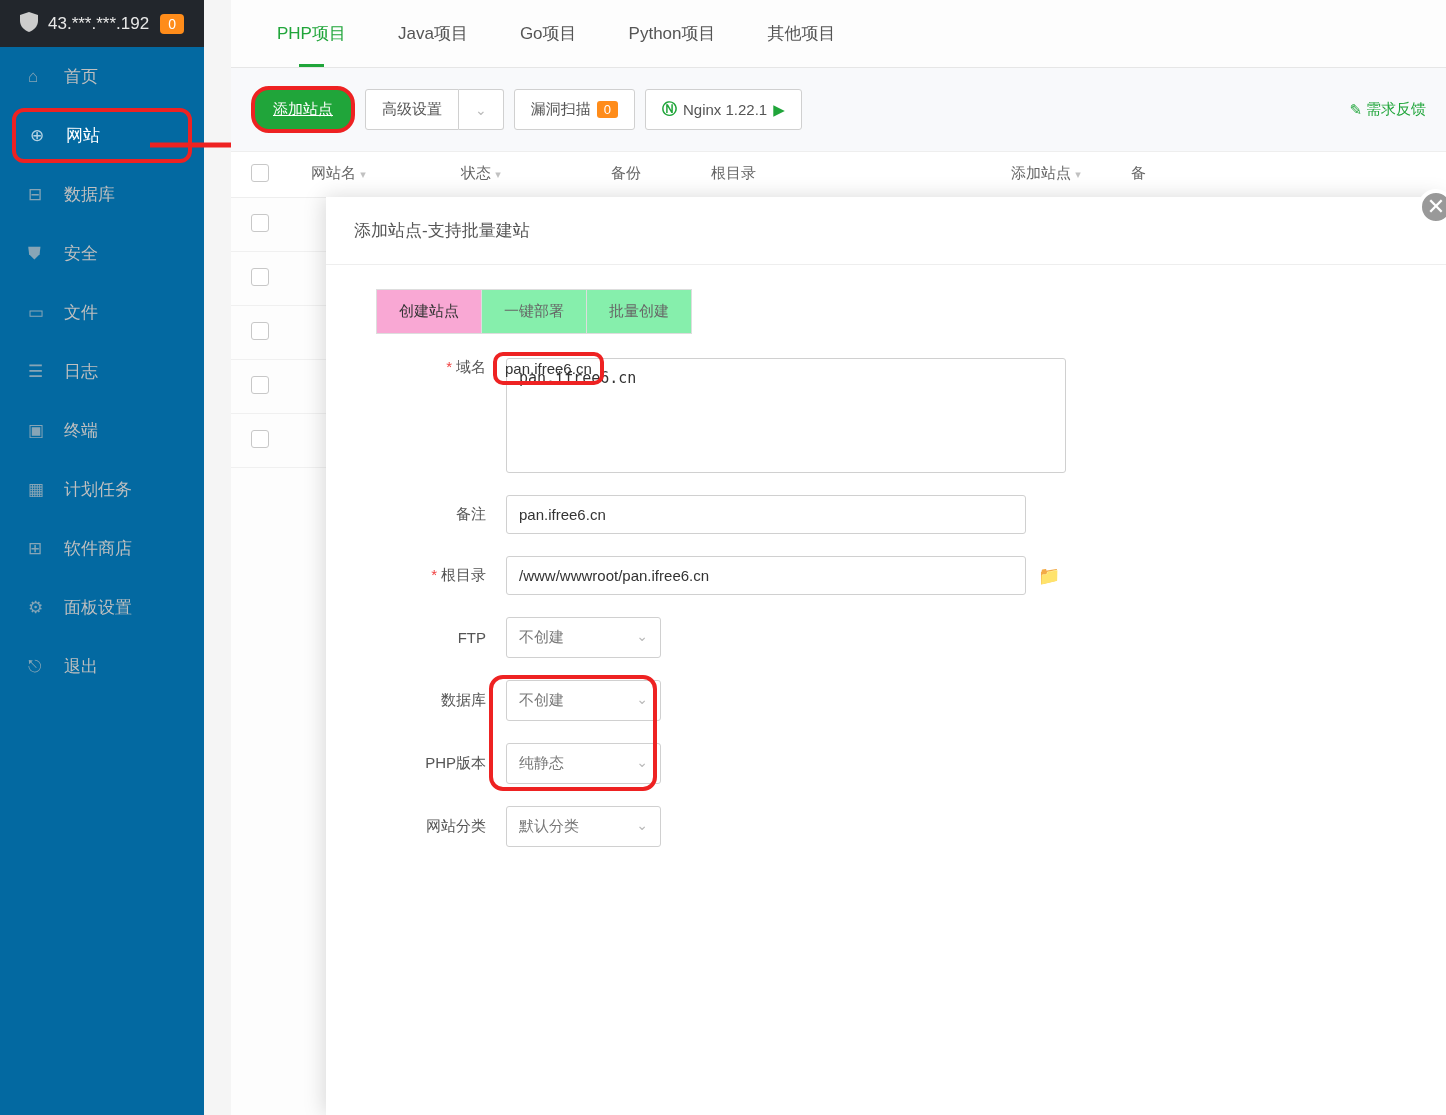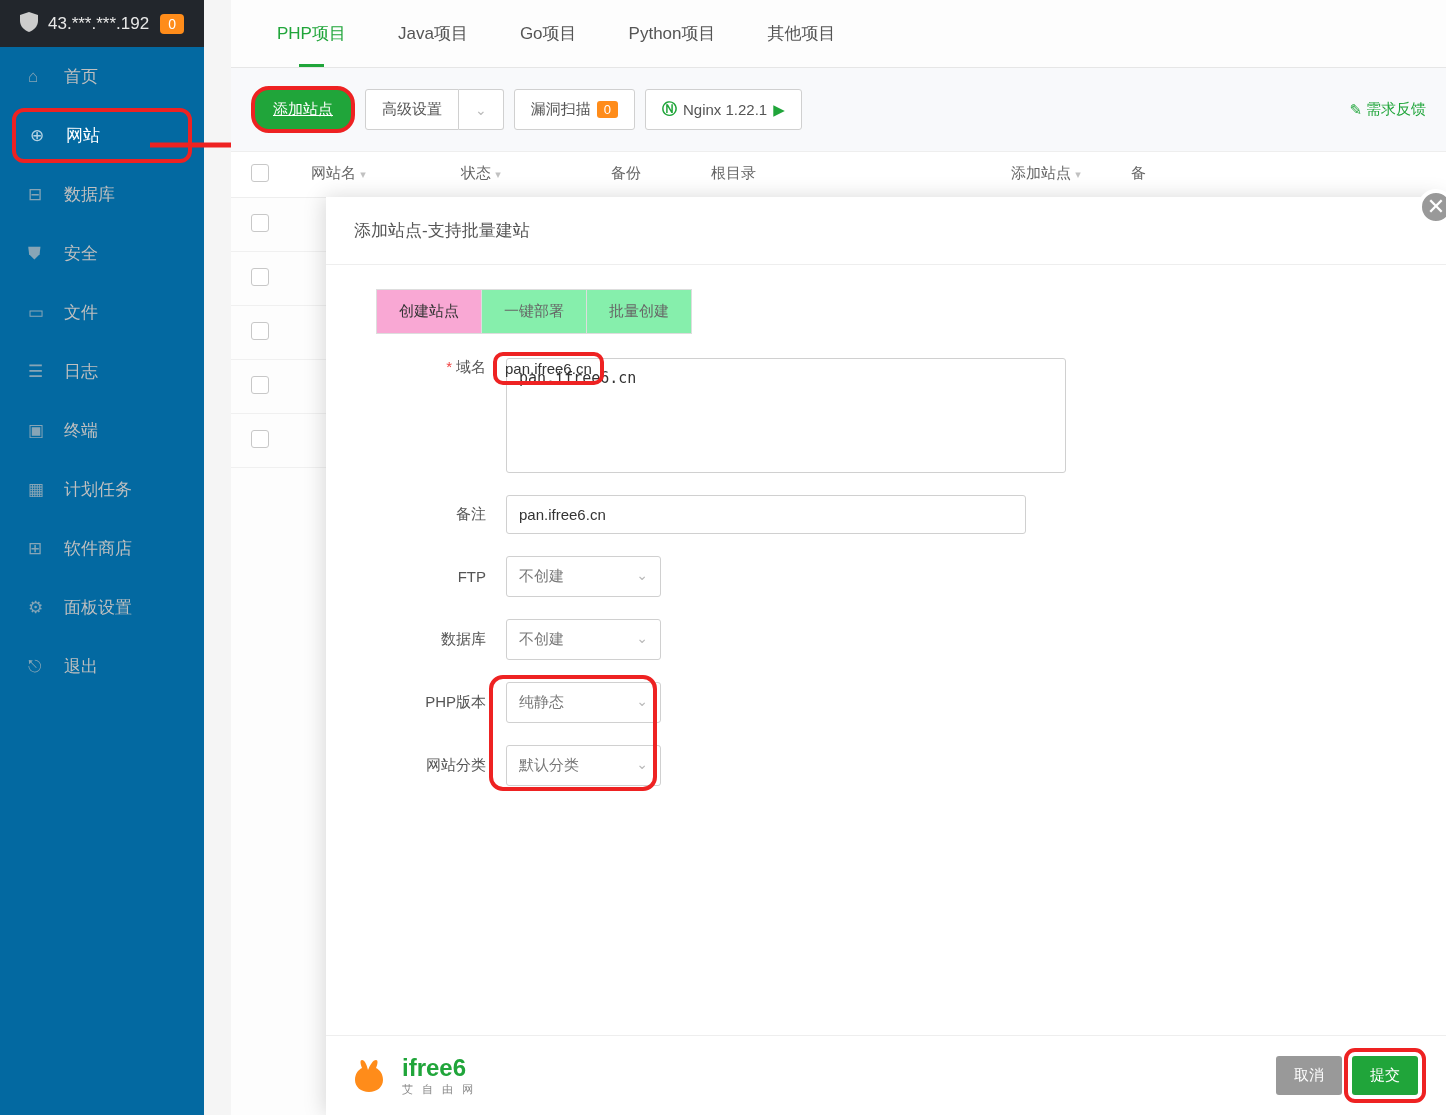--- a/index.html
+++ b/index.html
@@ -209,20 +209,25 @@
   <div class="form">
     <div class="form-row top-align">
       <div class="form-label"><span class="req">*</span><span>域名</span></div>
       <textarea class="form-textarea" style="">pan.ifree6.cn</textarea>
     </div>
     <div class="form-row">
       <div class="form-label"><span>备注</span></div>
       <input class="form-input" value="pan.ifree6.cn" style="">
     </div>
     <div class="form-row">
+      <div class="form-label"><span class="req">*</span><span>根目录</span></div>
+      <input class="form-input" value="/www/wwwroot/pan.ifree6.cn" style="">
+      <span class="folder-icon">📁</span>
+    </div>
+    <div class="form-row">
       <div class="form-label"><span>FTP</span></div>
       <div class="form-select">
           <span>不创建</span>
           <span class="chev">⌄</span>
         </div>
     </div>
     <div class="form-row">
       <div class="form-label"><span>数据库</span></div>
       <div class="form-select">
           <span>不创建</span>
@@ -238,31 +243,16 @@
     </div>
     <div class="form-row">
       <div class="form-label"><span>网站分类</span></div>
       <div class="form-select">
           <span>默认分类</span>
           <span class="chev">⌄</span>
         </div>
     </div>
   </div>
 
-  <div class="modal-footer">
-    <div class="logo">
-      <svg width="40" height="36">
-          <path fill="#ff8c1a" d="M8 2c3 0 5 6 6 10 2-5 5-10 8-10 2 0 2 3 0 8 4 2 7 6 7 12 0 7-6 12-14 12S1 29 1 22c0-6 3-10 7-12-2-5-2-8 0-8z"></path>
-        </svg>
-      <div>
-        <div class="logo-text">ifree6</div>
-        <div class="logo-sub">艾 自 由 网</div>
-      </div>
-    </div>
-    <div class="footer-btns">
-      <button class="btn-cancel">取消</button>
-      <button class="btn-submit highlight">提交</button>
-    </div>
-  </div>
 </div>
 
 <div class="highlight-domain"><span style="color:#333;font-size:15px">pan.ifree6.cn</span></div>
 <div class="highlight-db"></div>
 
 </body></html>

